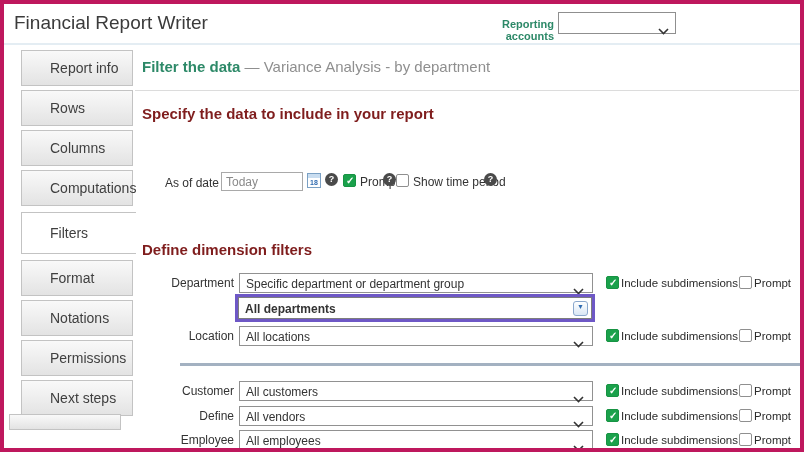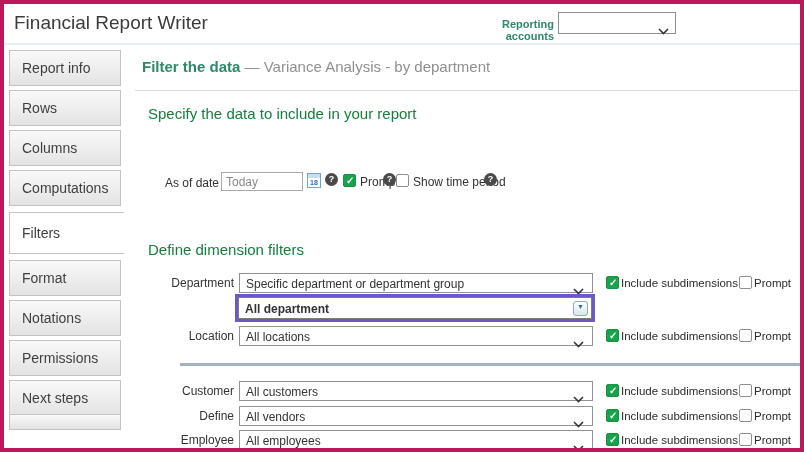--- a/index.html
+++ b/index.html
@@ -7,32 +7,32 @@
   .screen { position:relative; width:804px; height:452px; border:4px solid #be185d; background:#fff; overflow:hidden; }
 
   
   .app-header { position:absolute; left:0; top:0; width:800px; height:41px; background:#fff; border-bottom:2px solid #e4edf3; }
   .app-title { position:absolute; left:10px; top:8px; font-size:19px; color:#3b3b3b; }
   .ra-label { position:absolute; left:455px; top:14px; width:95px; text-align:right; font-size:11px; font-weight:bold; color:#2d8968; }
   .ra-select { position:absolute; left:554px; top:8px; width:118px; height:22px; border:1px solid #8f8f8f; background:#fff; cursor:pointer; }
   .ra-select .chev { position:absolute; right:6px; top:8px; }
 
   
-  .sidebar-item { position:absolute; left:5px; width:112px; height:36px; border:1px solid #c3c3c3; background:linear-gradient(#f9f9f9,#e3e3e3); font-size:14px; color:#3f3f3f; line-height:34px; padding-left:12px; cursor:pointer; }
+  .sidebar-item { position:absolute; left:17px; width:112px; height:36px; border:1px solid #c3c3c3; background:linear-gradient(#f9f9f9,#e3e3e3); font-size:14px; color:#3f3f3f; line-height:34px; padding-left:28px; cursor:pointer; }
   .sidebar-item.active { background:#fff; border-right:none; width:115px; height:42px; line-height:40px; }
   .sidebar-stub { position:absolute; left:5px; top:410px; width:112px; height:16px; border:1px solid #c3c3c3; background:linear-gradient(#f9f9f9,#e3e3e3); }
 
   
   .page-heading { position:absolute; left:138px; top:54px; font-size:15px; white-space:nowrap; }
   .ph-main { color:#2d8968; font-weight:bold; }
   .ph-sep, .ph-sub { color:#8f8f8f; }
   .heading-divider { position:absolute; left:131px; top:86px; width:664px; height:1px; background:#dcdcdc; }
 
   
-  .section-title { position:absolute; left:144px; font-size:15px; font-weight:400; color:#15803d; white-space:nowrap; }
+  .section-title { position:absolute; left:138px; font-size:15px; font-weight:700; color:#7f1d1d; white-space:nowrap; }
   .section-desc { position:absolute; left:148px; top:128px; font-size:11px; color:#2d8968; white-space:nowrap; }
 
   
   .aod-label { position:absolute; left:161px; top:172px; font-size:12px; color:#333; }
   .aod-input { position:absolute; left:217px; top:168px; width:82px; height:19px; border:1px solid #a9a9a9; font-size:12px; color:#8a8a8a; padding:0 4px; font-family:"Liberation Sans",sans-serif; background:#fff; }
   .calendar-icon { position:absolute; left:303px; top:169px; width:14px; height:15px; border:1px solid #7aa0c4; background:#fff; cursor:pointer; }
   .calendar-icon .cal-top { position:absolute; left:0; top:0; width:100%; height:4px; background:#c9ddf0; }
   .calendar-icon .cal-day { position:absolute; left:0; top:5px; width:100%; text-align:center; font-size:7px; font-weight:bold; color:#2f6bb0; }
   .help-icon { position:absolute; width:13px; height:13px; border-radius:50%; background:#4a4a4a; color:#fff; font-size:9px; font-weight:bold; text-align:center; line-height:13px; cursor:pointer; }
   .help-icon::after { content:"?"; }
@@ -126,21 +126,21 @@
           </svg></span>
     </div>
     <span class="cb cb-include checked"></span>
     <span class="cb-label-include">Include subdimensions</span>
     <span class="cb cb-prompt"></span>
     <span class="cb-label-prompt">Prompt</span>
   </div>
 
   <div class="hl-box">
     <div class="hl-combo">
-      <span class="txt">All department</span>
+      <span class="txt">All departments</span>
       <span class="combo-btn"></span>
     </div>
   </div>
 
   <div class="frow" style="top:322px">
     <span class="flabel">Location</span>
     <div class="fselect">
       <span class="txt">All locations</span>
       <span class="chev"><svg width="11" height="7">
             <path d="M1 1 L5.5 5.5 L10 1" stroke="#333" stroke-width="1.6" fill="none"></path>

